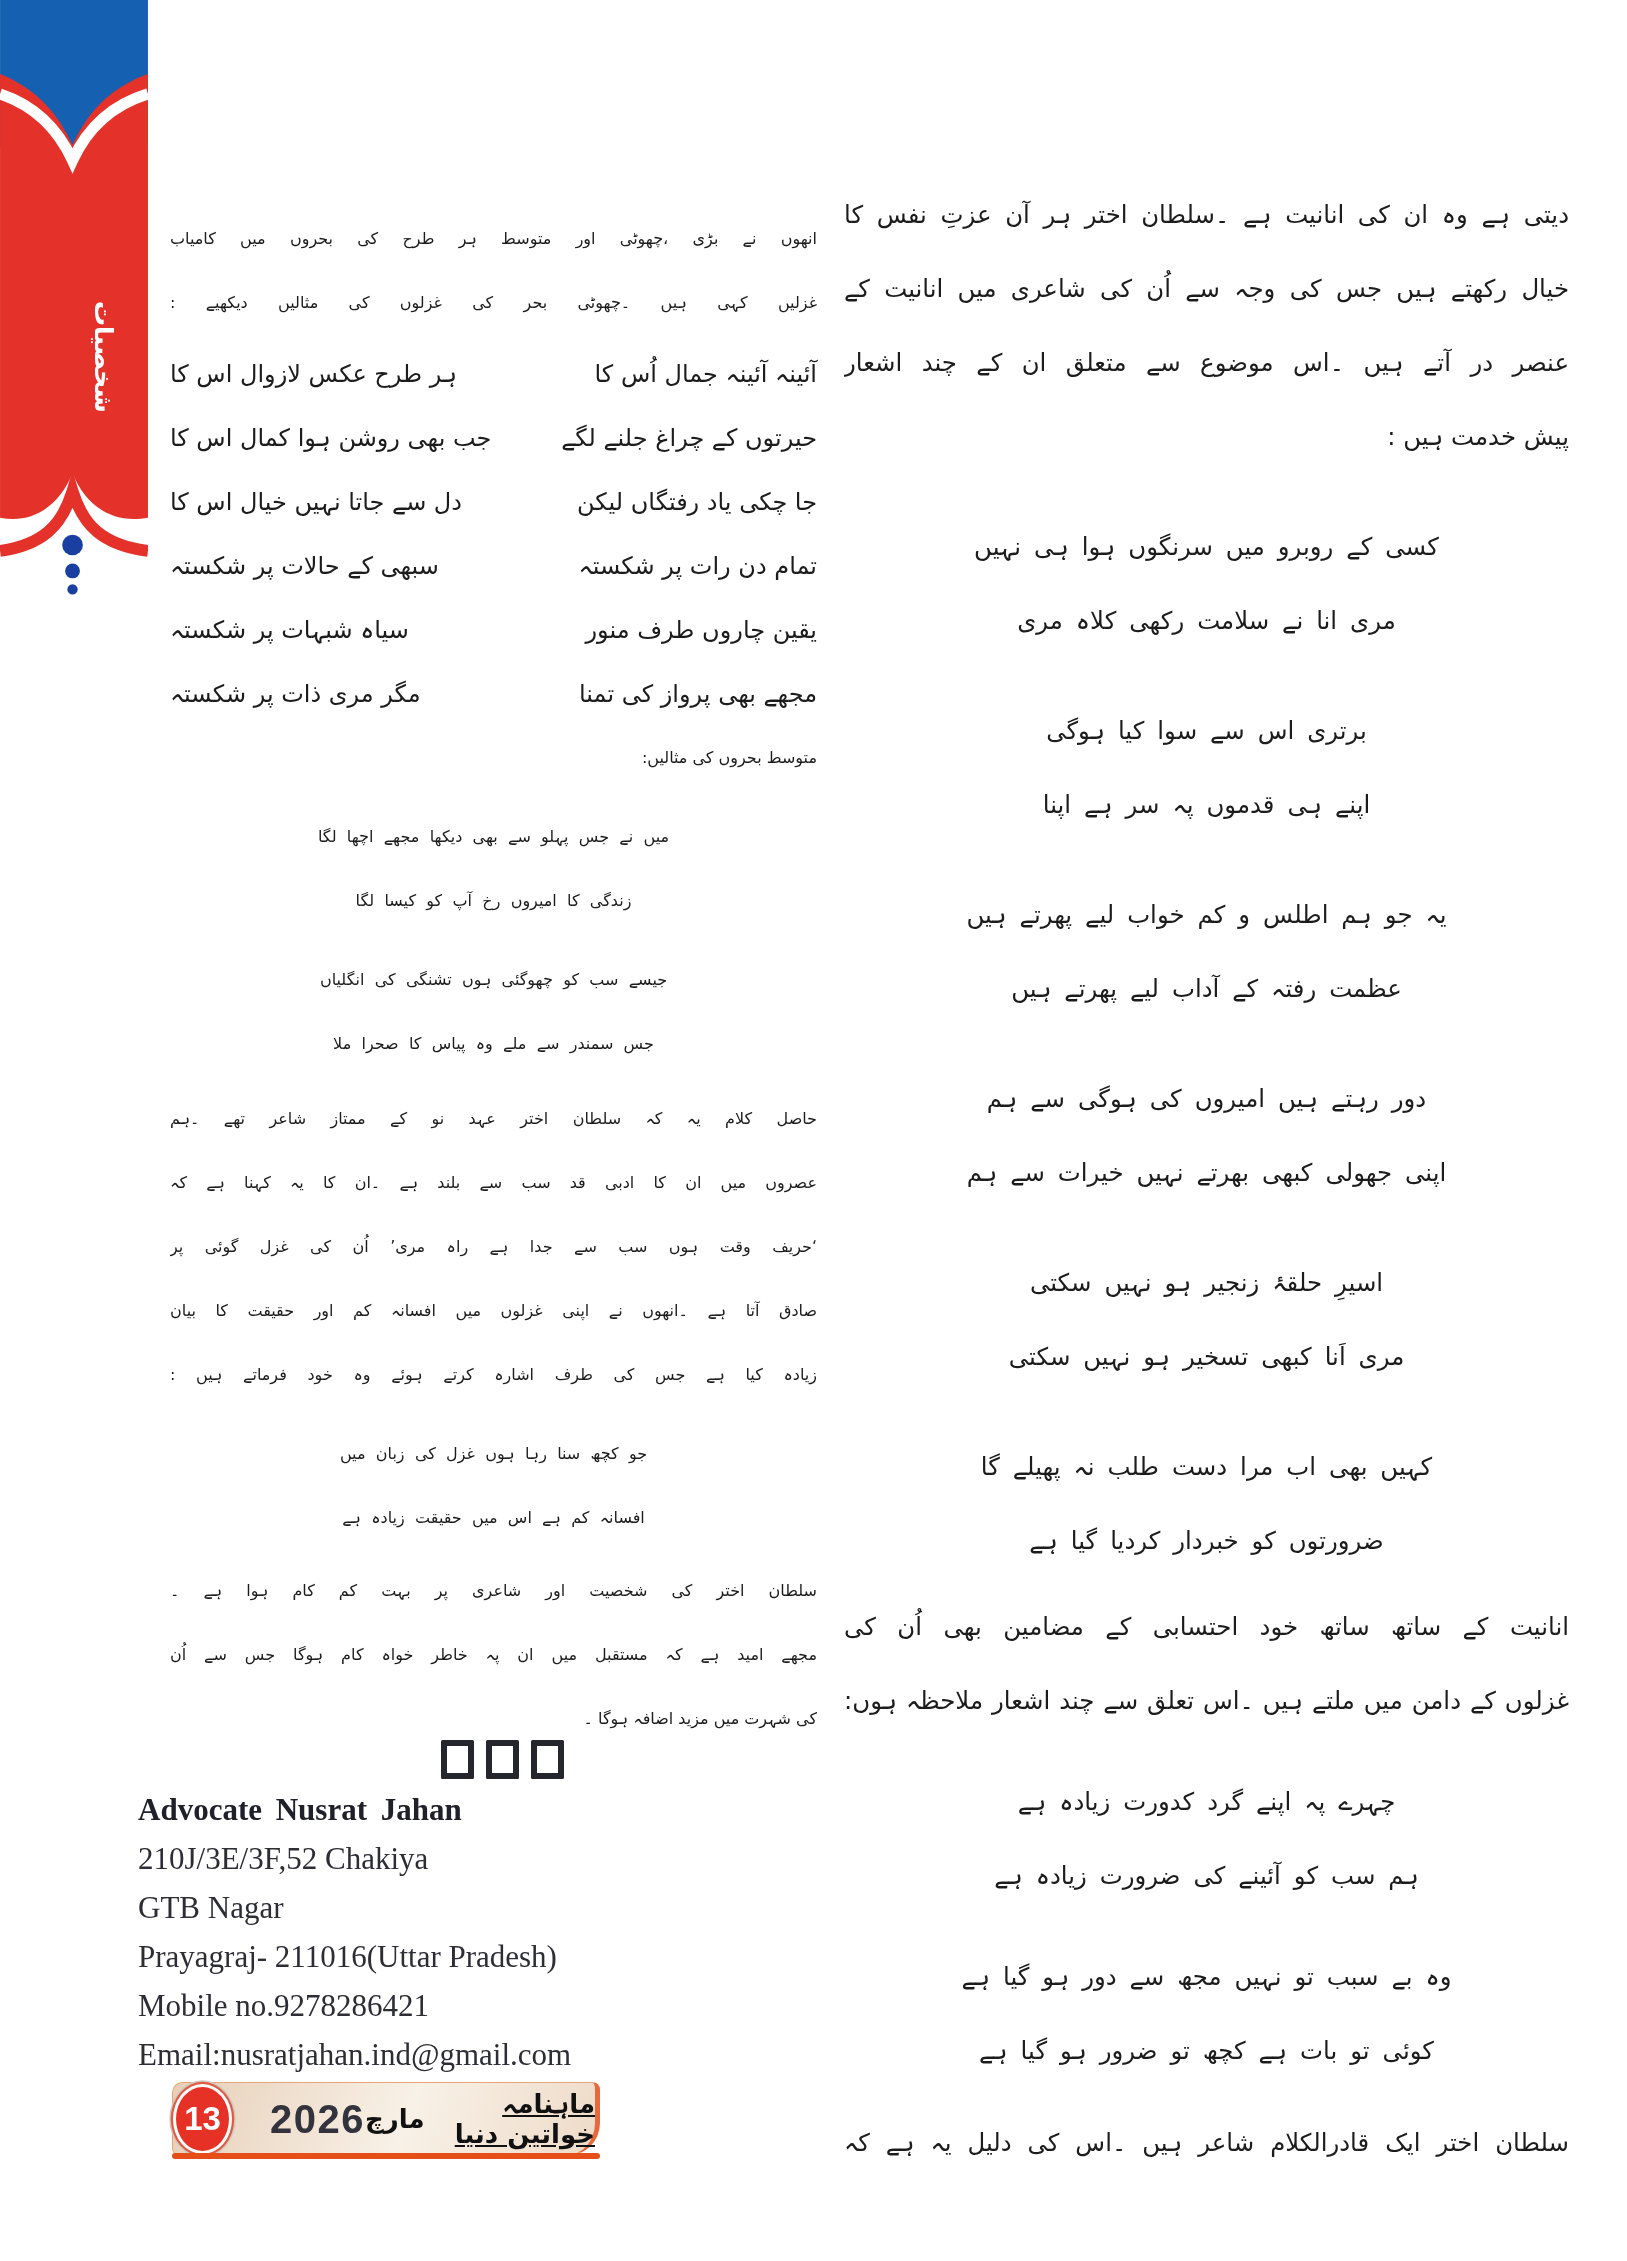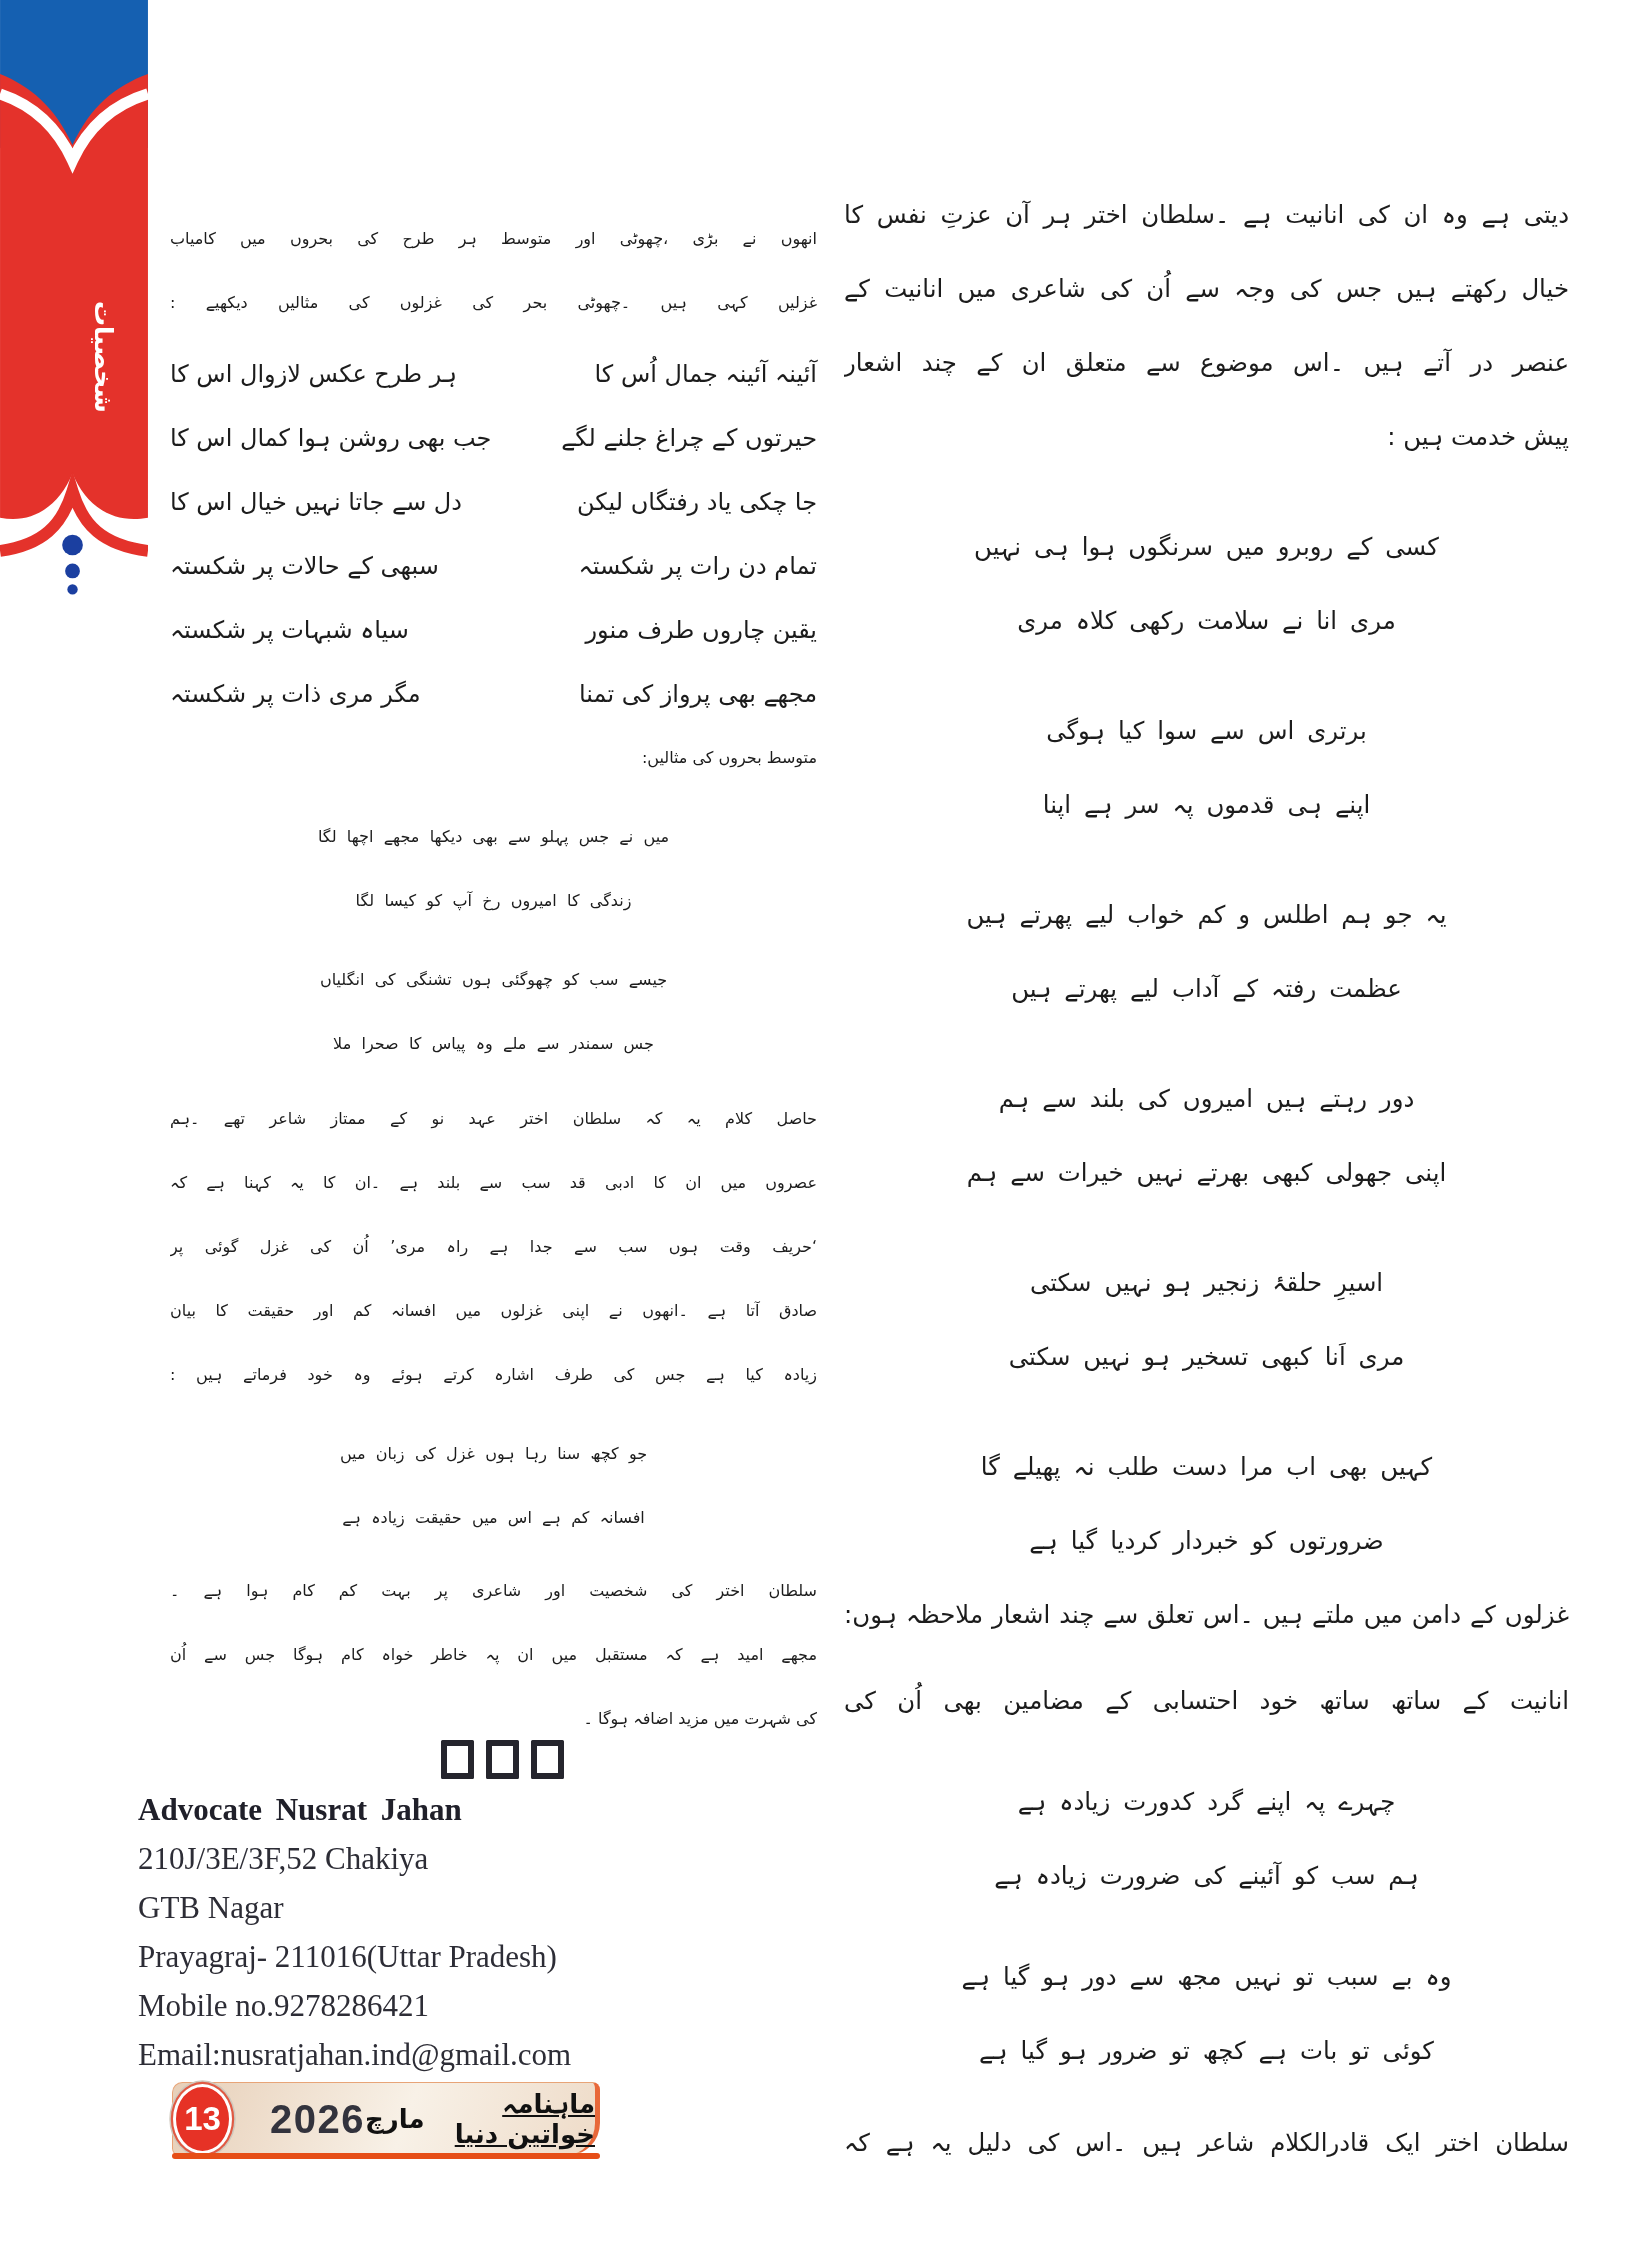--- a/index.html
+++ b/index.html
@@ -79,34 +79,34 @@
     </div>
     <div class="couplet">
       <div class="u cc">برتری اس سے سوا کیا ہوگی</div>
       <div class="u cc">اپنے ہی قدموں پہ سر ہے اپنا</div>
     </div>
     <div class="couplet">
       <div class="u cc">یہ جو ہم اطلس و کم خواب لیے پھرتے ہیں</div>
       <div class="u cc">عظمت رفتہ کے آداب لیے پھرتے ہیں</div>
     </div>
     <div class="couplet">
-      <div class="u cc">دور رہتے ہیں امیروں کی بلند سے ہم</div>
+      <div class="u cc">دور رہتے ہیں امیروں کی ہوگی سے ہم</div>
       <div class="u cc">اپنی جھولی کبھی بھرتے نہیں خیرات سے ہم</div>
     </div>
     <div class="couplet">
       <div class="u cc">اسیرِ حلقۂ زنجیر ہو نہیں سکتی</div>
       <div class="u cc">مری اَنا کبھی تسخیر ہو نہیں سکتی</div>
     </div>
     <div class="couplet">
       <div class="u cc">کہیں بھی اب مرا دست طلب نہ پھیلے گا</div>
       <div class="u cc">ضرورتوں کو خبردار کردیا گیا ہے</div>
     </div>
 
+    <div class="u mtA">انانیت کے ساتھ ساتھ خود احتسابی کے مضامین بھی اُن کی</div>
     <div class="u">غزلوں کے دامن میں ملتے ہیں ۔اس تعلق سے چند اشعار ملاحظہ ہوں:</div>
-    <div class="u mtA">انانیت کے ساتھ ساتھ خود احتسابی کے مضامین بھی اُن کی</div>
 
     <div class="couplet mtB">
       <div class="u cc">چہرے پہ اپنے گرد کدورت زیادہ ہے</div>
       <div class="u cc">ہم سب کو آئینے کی ضرورت زیادہ ہے</div>
     </div>
     <div class="couplet mtB">
       <div class="u cc">وہ بے سبب تو نہیں مجھ سے دور ہو گیا ہے</div>
       <div class="u cc">کوئی تو بات ہے کچھ تو ضرور ہو گیا ہے</div>
     </div>
 

